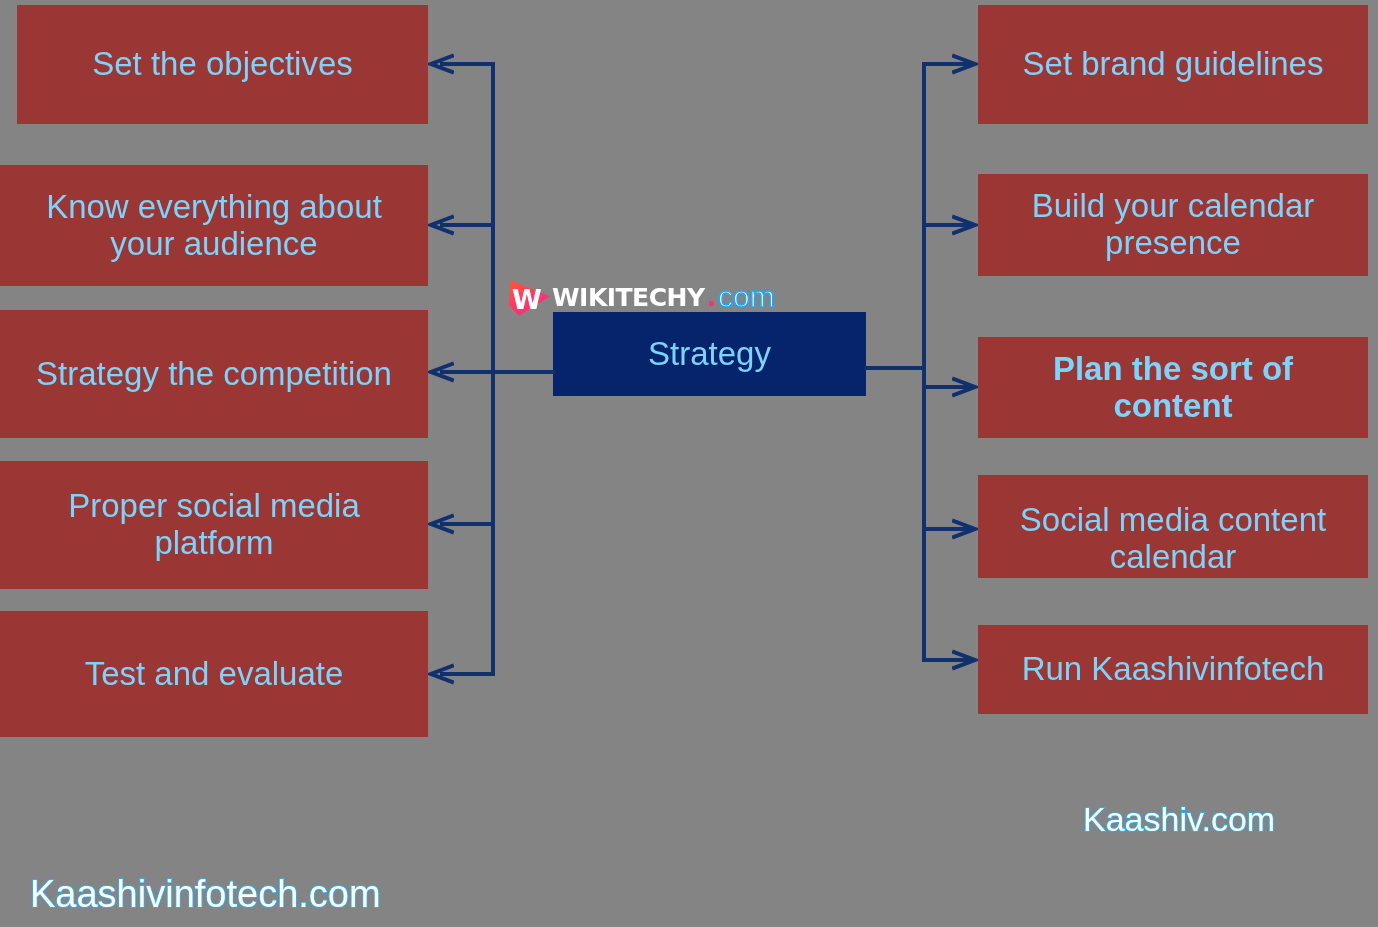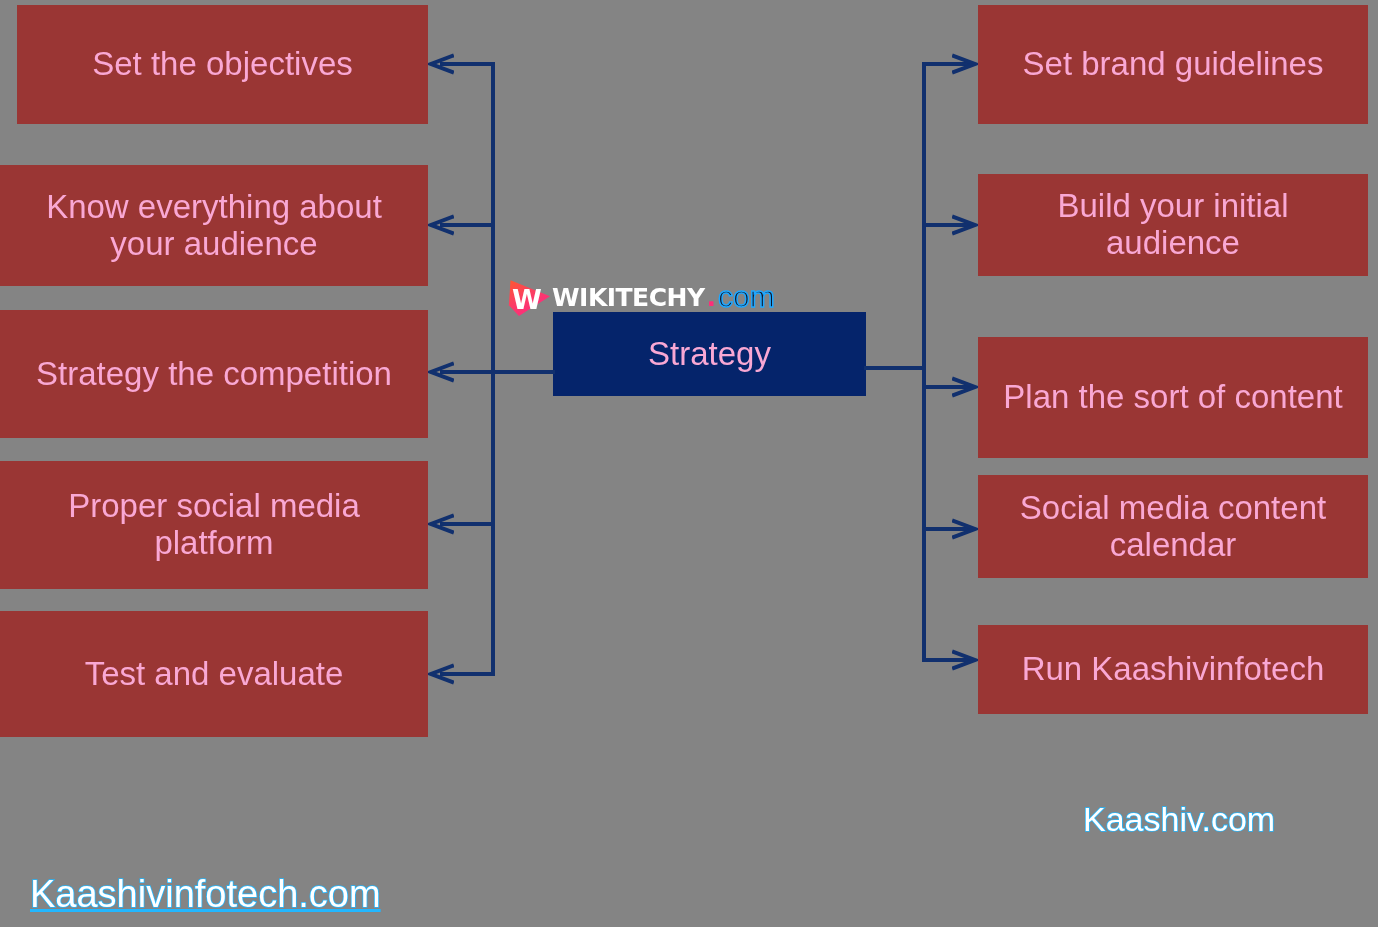--- a/index.html
+++ b/index.html
@@ -19,21 +19,21 @@
   }
 
   
   .node {
     position: absolute;
     box-sizing: border-box;
     display: flex;
     align-items: center;
     justify-content: center;
     text-align: center;
-    color: #f9a8d4;
+    color: #7dd3fc;
     line-height: 1.12;
     padding: 2px 18px;
   }
   .node-red {
     background: #9a3634;
     font-size: 33px;
     font-weight: 400;
   }
   .node-center {
     background: #05246b;
@@ -99,36 +99,36 @@
     font-family: "DejaVu Sans", sans-serif;
     font-size: 25px;
     font-weight: 700;
     color: #ff2d78;
     padding: 0 2px;
   }
   #logo-tld {
     font-family: "Liberation Sans", sans-serif;
     font-size: 30px;
     font-weight: 400;
-    color: #0f172a;
+    color: #ffffff;
     -webkit-text-stroke: 1.5px #1ea7ff;
     letter-spacing: 0px;
   }
 
   
   .watermark {
     position: absolute;
     white-space: nowrap;
     font-family: "Liberation Sans", sans-serif;
     font-weight: 400;
     color: #ffffff;
     -webkit-text-stroke: 1.6px #22b7ff;
     paint-order: stroke fill;
   }
-  #wm-bottom-left { font-size: 38px; text-decoration: underline; }
+  #wm-bottom-left { font-size: 38px; }
   #wm-bottom-right { font-size: 34px; }
 </style>
 </head>
 <body>
 
 <div id="canvas">
 
   <div class="node node-red" style="left:17px; top:5px; width:411px; height:119px;">
     <span>Set the objectives</span>
   </div>
@@ -147,28 +147,28 @@
 
   <div class="node node-red" style="left:0px; top:611px; width:428px; height:126px;">
     <span>Test and evaluate</span>
   </div>
 
   <div class="node node-red" style="left:978px; top:5px; width:390px; height:119px;">
     <span>Set brand guidelines</span>
   </div>
 
   <div class="node node-red" style="left:978px; top:174px; width:390px; height:102px;">
-    <span>Build your initial audience</span>
-  </div>
-
-  <div class="node node-red" style="left:978px; top:337px; width:390px; height:121px;">
+    <span>Build your calendar presence</span>
+  </div>
+
+  <div class="node node-red" style="left:978px; top:337px; width:390px; height:101px;font-weight:bold;">
     <span>Plan the sort of content</span>
   </div>
 
-  <div class="node node-red" style="left:978px; top:475px; width:390px; height:103px;">
+  <div class="node node-red" style="left:978px; top:475px; width:390px; height:103px;align-items:flex-end;">
     <span>Social media content calendar</span>
   </div>
 
   <div class="node node-red" style="left:978px; top:625px; width:390px; height:89px;">
     <span>Run Kaashivinfotech</span>
   </div>
 
   <div class="node node-center" style="left:553px; top:312px; width:313px; height:84px;">
     <span>Strategy</span>
   </div>

